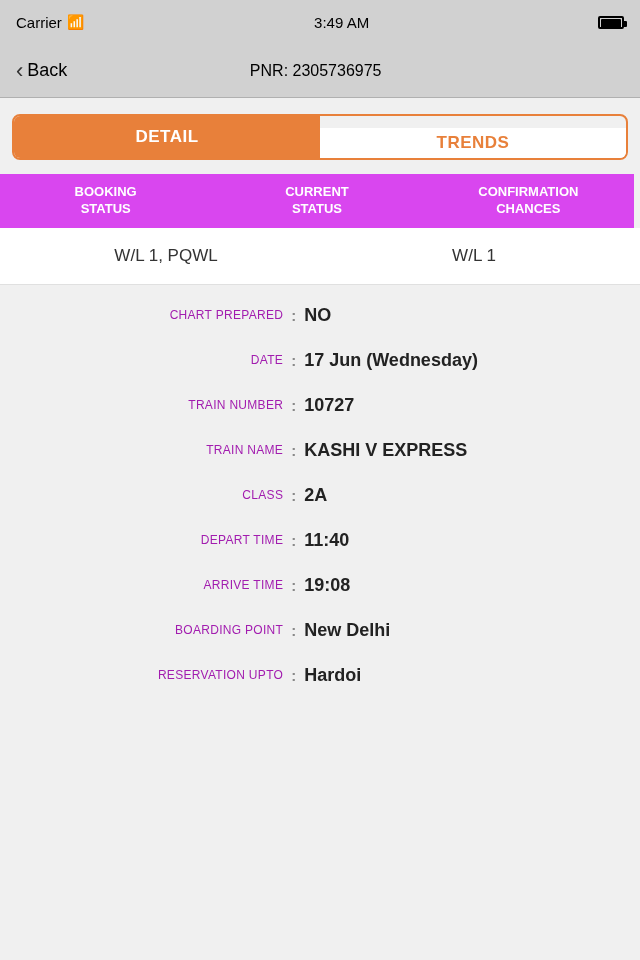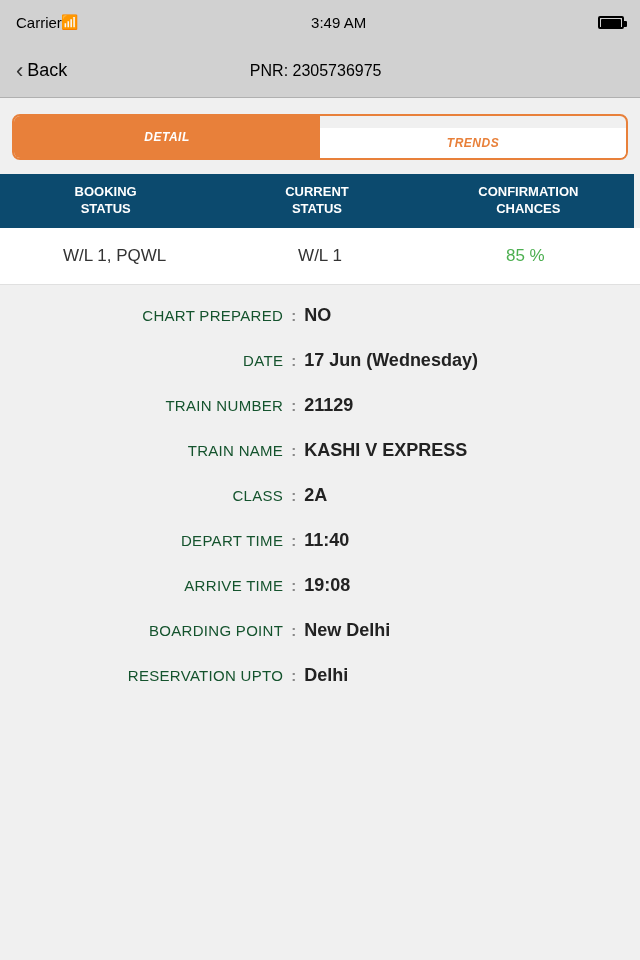--- a/index.html
+++ b/index.html
@@ -17,21 +17,21 @@
       background: #d1d1d1;
       height: 44px;
       display: flex;
       align-items: center;
       justify-content: space-between;
       padding: 0 16px;
       font-size: 15px;
       font-weight: 500;
       color: #000;
     }
-    .status-bar-left { display: flex; align-items: center; }
+    .status-bar-left { display: flex; align-items: center; gap: 6px; }
     .wifi-icon { font-size: 14px; }
     .battery-icon {
       width: 26px; height: 13px;
       border: 2px solid #000;
       border-radius: 2px;
       position: relative;
       display: inline-block;
     }
     .battery-icon::after {
       content: '';
@@ -89,40 +89,39 @@
       border: 2px solid #e8803a;
       border-radius: 8px;
       overflow: hidden;
       height: 46px;
     }
     .tab-item {
       flex: 1;
       display: flex;
       align-items: center;
       justify-content: center;
-      font-size: 12px;
+      font-size: 17px;
       font-weight: 700;
       cursor: pointer;
       letter-spacing: 0.5px;
-      font-style: italic;
     }
     .tab-item.active {
       background: #e8803a;
       color: #fff;
     }
     .tab-item.inactive {
       background: #fff;
       color: #e8803a;
       margin-top: 12px;
     }
 
     
     .table-header {
       display: flex;
-      background: #0c4a6e;
+      background: #d946ef;
       margin: 14px 6px 0 0;
       padding: 10px 0;
     }
     .th-cell {
       flex: 1;
       text-align: center;
       font-size: 13px;
       font-weight: 600;
       color: #fff;
       line-height: 1.3;
@@ -153,22 +152,22 @@
       padding: 8px 0;
     }
     .detail-row {
       display: flex;
       align-items: center;
       padding: 12px 20px;
     }
     .detail-label {
       flex: 1;
       text-align: right;
-      font-size: 15px;
-      color: #14532d;
+      font-size: 12px;
+      color: #a21caf;
       font-weight: 400;
       letter-spacing: 0.3px;
       text-transform: uppercase;
     }
     .detail-colon {
       padding: 0 8px;
       font-size: 15px;
       color: #888;
       font-weight: 700;
     }
@@ -217,38 +216,37 @@
   </div>
   <div class="th-cell">
     <span>CONFIRMATION</span><br>
     <span>CHANCES</span>
   </div>
 </div>
 
 <div class="table-row">
   <div class="td-cell">W/L 1, PQWL</div>
   <div class="td-cell">W/L 1</div>
-  <div class="td-cell green">85 %</div>
 </div>
 
 <div class="detail-section">
 <div class="detail-row">
       <span class="detail-label">CHART PREPARED</span>
       <span class="detail-colon">:</span>
       <span class="detail-value">NO</span>
     </div>
     <div class="detail-row">
       <span class="detail-label">DATE</span>
       <span class="detail-colon">:</span>
       <span class="detail-value">17 Jun (Wednesday)</span>
     </div>
     <div class="detail-row">
       <span class="detail-label">TRAIN NUMBER</span>
       <span class="detail-colon">:</span>
-      <span class="detail-value">21129</span>
+      <span class="detail-value">10727</span>
     </div>
     <div class="detail-row">
       <span class="detail-label">TRAIN NAME</span>
       <span class="detail-colon">:</span>
       <span class="detail-value">KASHI V EXPRESS</span>
     </div>
     <div class="detail-row">
       <span class="detail-label">CLASS</span>
       <span class="detail-colon">:</span>
       <span class="detail-value">2A</span>
@@ -264,15 +262,15 @@
       <span class="detail-value">19:08</span>
     </div>
     <div class="detail-row">
       <span class="detail-label">BOARDING POINT</span>
       <span class="detail-colon">:</span>
       <span class="detail-value">New Delhi</span>
     </div>
     <div class="detail-row">
       <span class="detail-label">RESERVATION UPTO</span>
       <span class="detail-colon">:</span>
-      <span class="detail-value">Delhi</span>
+      <span class="detail-value">Hardoi</span>
     </div>
   </div>
 
 </body></html>

